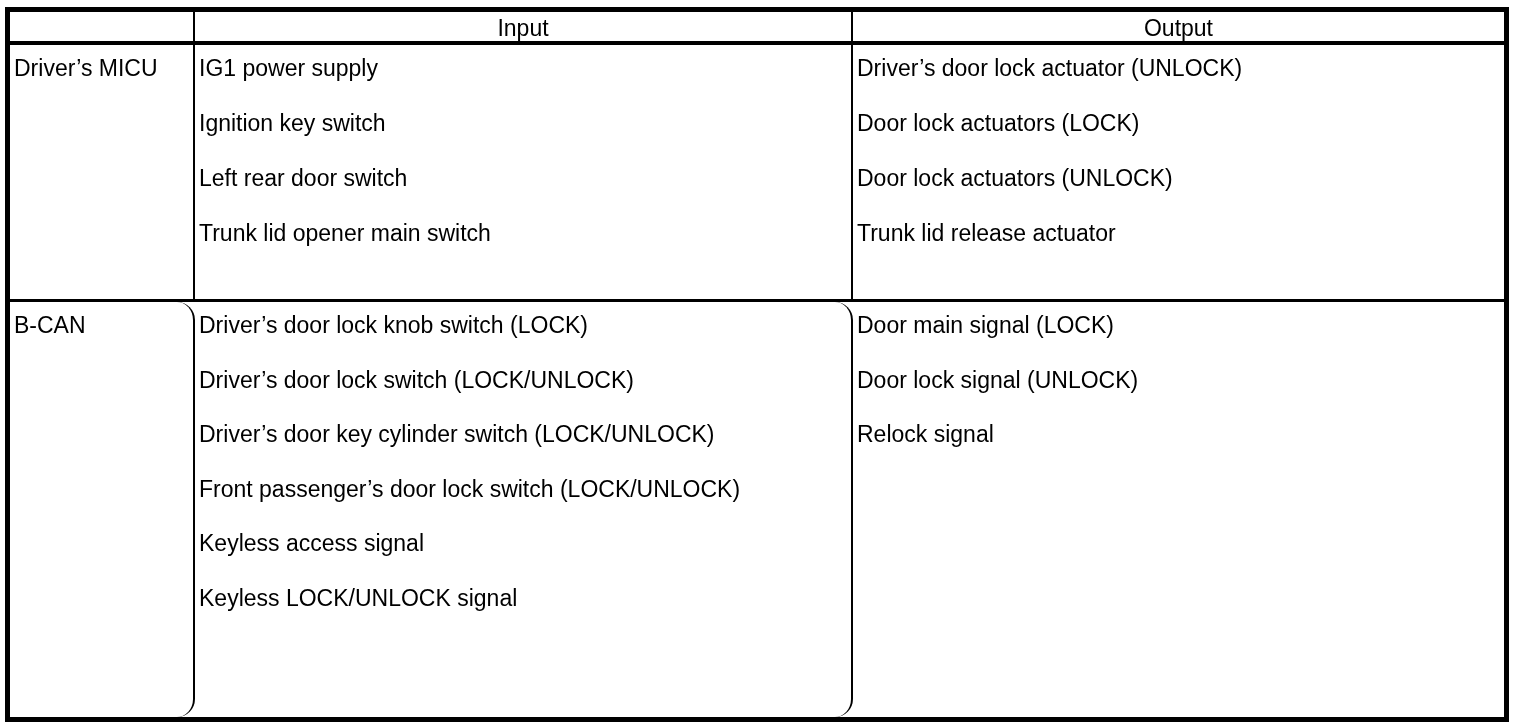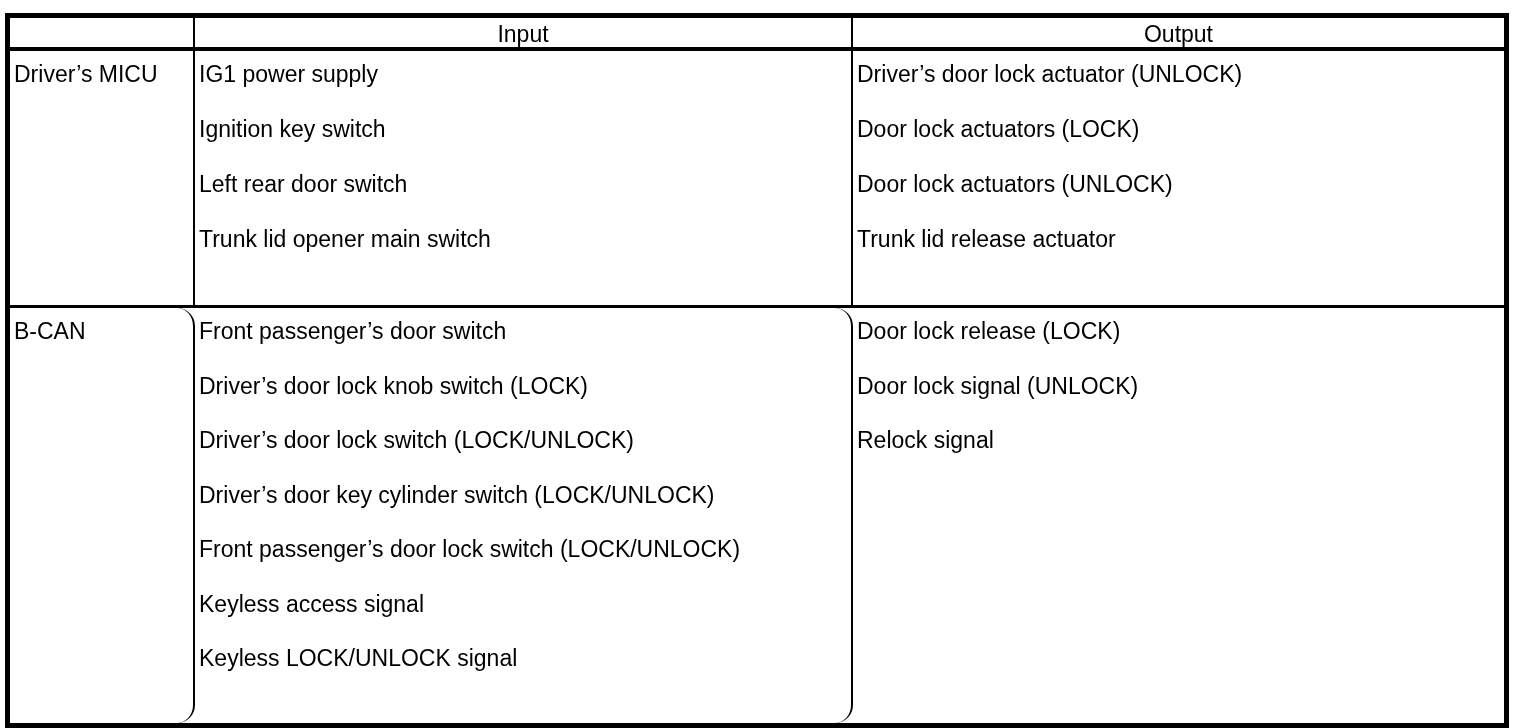--- a/index.html
+++ b/index.html
@@ -7,21 +7,21 @@
     padding: 0;
     background: #ffffff;
     width: 1520px;
     height: 728px;
     font-family: "Liberation Sans", sans-serif;
     color: #000000;
   }
   #tbl {
     position: absolute;
     left: 5px;
-    top: 13px;
+    top: 7px;
     width: 1504px;
     height: 715px;
     box-sizing: border-box;
     border: 5px solid #000000;
     display: grid;
     grid-template-columns: 185px 658px 1fr;
     grid-template-rows: 33px 257px 1fr;
     background: #ffffff;
   }
   .cell {
@@ -67,27 +67,26 @@
     <div class="entry">Driver’s door lock actuator (UNLOCK)</div>
     <div class="entry">Door lock actuators (LOCK)</div>
     <div class="entry">Door lock actuators (UNLOCK)</div>
     <div class="entry">Trunk lid release actuator</div>
   </div>
 
   <div class="cell row2 lastrow">
     <div class="entry">B-CAN</div>
   </div>
   <div class="cell row2 lastrow">
-    <div class="entry">Front passenger’s door switch</div>
     <div class="entry">Driver’s door lock knob switch (LOCK)</div>
     <div class="entry">Driver’s door lock switch (LOCK/UNLOCK)</div>
     <div class="entry">Driver’s door key cylinder switch (LOCK/UNLOCK)</div>
     <div class="entry">Front passenger’s door lock switch (LOCK/UNLOCK)</div>
     <div class="entry">Keyless access signal</div>
     <div class="entry">Keyless LOCK/UNLOCK signal</div>
   </div>
   <div class="cell row2 lastcol lastrow">
-    <div class="entry">Door lock release (LOCK)</div>
+    <div class="entry">Door main signal (LOCK)</div>
     <div class="entry">Door lock signal (UNLOCK)</div>
     <div class="entry">Relock signal</div>
   </div>
 
 </div>
 
 </body></html>

